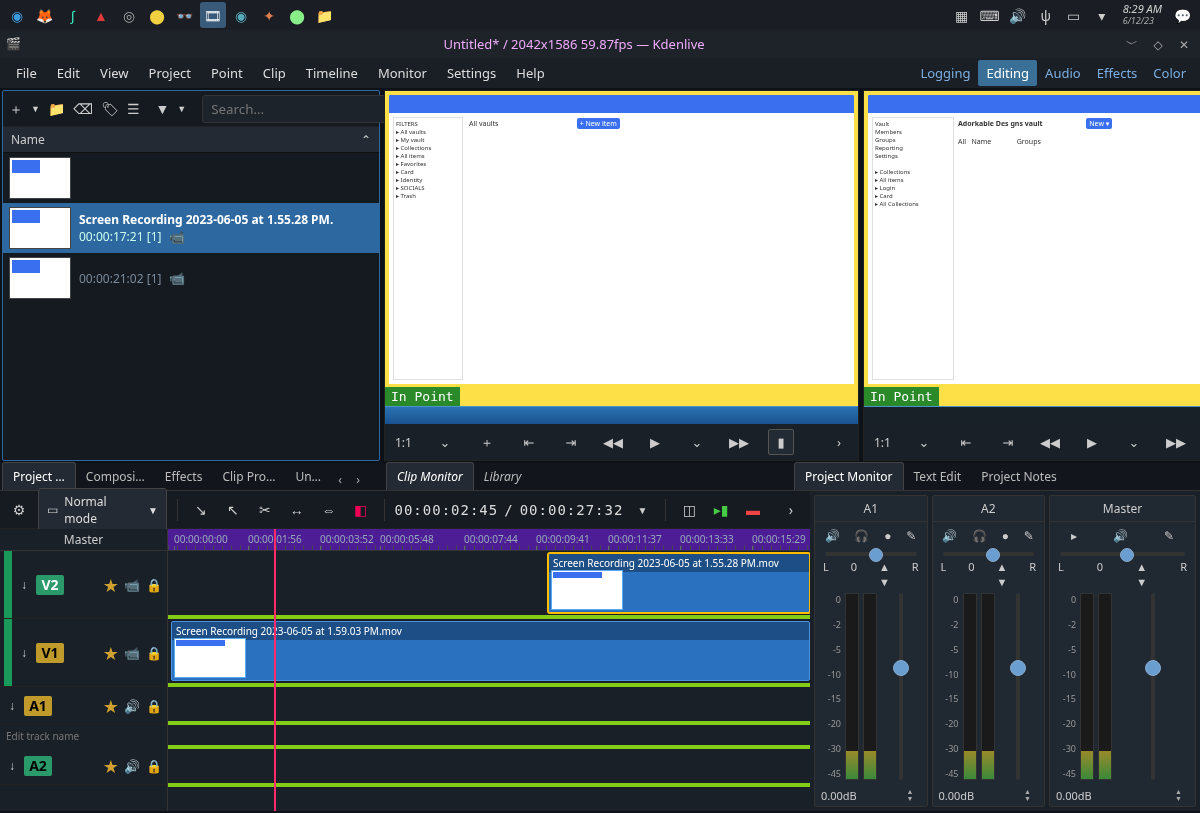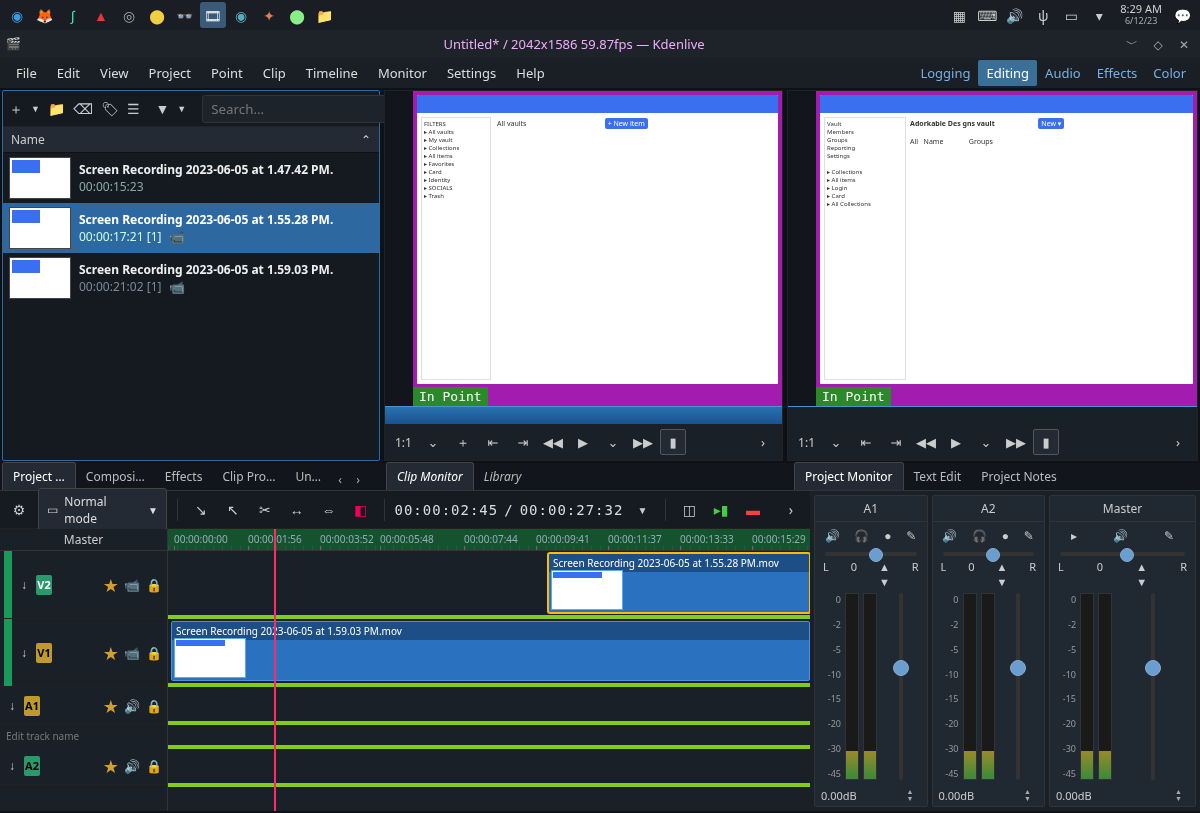--- a/index.html
+++ b/index.html
@@ -1,21 +1,21 @@
 <!DOCTYPE html>
 <html><head>
 <meta charset="utf-8">
 <style>
 * { margin: 0; padding: 0; box-sizing: border-box; font-family: "Noto Sans", "Segoe UI", sans-serif; user-select: none; }
 body { background: #0d1218; color: #d0d0d0; font-size: 12px; width: 1200px; height: 813px; overflow: hidden; }
 .taskbar { height: 30px; background: #1a1e24; display: flex; align-items: center; padding: 0 4px; gap: 2px; }
 .taskbar .task-icon { width: 26px; height: 26px; display: flex; align-items: center; justify-content: center; font-size: 14px; border-radius: 3px; }
 .taskbar .task-icon.active { background: #3a5a7a; }
 .taskbar .spacer { flex: 1; }
-.taskbar .clock { text-align: center; font-size: 11px; line-height: 12px; padding: 0 6px; }
+.taskbar .clock { text-align: left; font-size: 11px; line-height: 12px; padding: 0 6px; font-style: italic; }
 .taskbar .clock .date { font-size: 9px; color: #aaa; }
 .titlebar { height: 28px; background: #1e232a; display: flex; align-items: center; padding: 0 6px; }
 .titlebar .app-icon { width: 18px; height: 18px; margin-right: 8px; }
 .titlebar .title { flex: 1; text-align: center; color: #f0abfc; font-size: 13px; }
 .titlebar .winbtn { width: 20px; height: 20px; margin-left: 6px; display: flex; align-items: center; justify-content: center; color: #aaa; cursor: pointer; }
 .menubar { height: 30px; background: #1a1f26; display: flex; align-items: center; padding: 0 6px; }
 .menubar .menu-item { padding: 5px 10px; color: #ddd; cursor: pointer; font-size: 13px; }
 .menubar .spacer { flex: 1; }
 .menubar .mode-item { padding: 4px 8px; color: #7aaee0; cursor: pointer; font-size: 13px; }
 .menubar .mode-item.active { background: #3a7098; color: #fff; border-radius: 2px; }
@@ -33,30 +33,30 @@
 .clip-thumb { width: 62px; height: 42px; background: #fff; border: 1px solid #444; flex-shrink: 0; position: relative; }
 .clip-thumb::before { content: ""; position: absolute; top: 2px; left: 2px; right: 30px; bottom: 25px; background: #3a6ff0; }
 .clip-info { flex: 1; overflow: hidden; }
 .clip-title { color: #fff; font-weight: bold; white-space: nowrap; overflow: hidden; text-overflow: ellipsis; font-size: 12px; }
 .clip-item.selected .clip-title { color: #fff; }
 .clip-item:not(.selected) .clip-title { color: #eee; }
 .clip-duration { color: #8aa; font-size: 12px; display: flex; align-items: center; gap: 8px; }
 .clip-item.selected .clip-duration { color: #cfe; }
 .clip-cam { color: #bde; font-size: 13px; }
 .monitor-panel { flex: 1; display: flex; flex-direction: column; margin: 2px; background: #12161c; border: 1px solid #222; }
-.monitor-view { flex: 1; background: #a21caf; position: relative; overflow: hidden; margin-left: 28px; }
+.monitor-view { flex: 1; background: #fde047; position: relative; overflow: hidden; }
 .monitor-content { background: #fff; position: absolute; inset: 4px 4px 22px 4px; border-radius: 1px; overflow: hidden; }
 .monitor-content .mc-top { height: 18px; background: #3a6ff0; }
 .monitor-content .mc-side { position: absolute; top: 22px; left: 4px; width: 70px; bottom: 4px; border: 1px solid #e0e0e0; }
 .monitor-content .mc-main { position: absolute; top: 22px; left: 78px; right: 4px; bottom: 4px; }
 .monitor-content .mc-text { font-size: 6px; color: #333; padding: 2px; }
 .in-point { position: absolute; bottom: 0; left: 0; background: #2a8a2a; color: #fff; padding: 2px 6px; font-family: monospace; font-size: 13px; }
 .monitor-ruler { height: 18px; background: linear-gradient(#2a72b0, #1a5290); border-top: 1px solid #4a92d0; position: relative; }
 .monitor-ruler.dark { background: #182028; }
-.monitor-controls { height: 36px; display: flex; align-items: center; padding: 0 6px; gap: 4px; background: #1a2028; justify-content: center; }
+.monitor-controls { height: 36px; display: flex; align-items: center; padding: 0 6px; gap: 16px; background: #1a2028; justify-content: center; }
 .monitor-controls .mc-btn { width: 26px; height: 26px; display: flex; align-items: center; justify-content: center; color: #ccc; cursor: pointer; font-size: 13px; }
 .monitor-controls .mc-btn.boxed { border: 1px solid #555; border-radius: 2px; background: #222a33; }
 .monitor-controls .zoom-lbl { color: #ccc; padding: 0 4px; font-size: 12px; }
 .monitor-controls .spacer { flex: 1; }
 .dock-tabs { height: 28px; display: flex; align-items: flex-end; background: #12161c; padding: 0 2px; border-bottom: 1px solid #333; }
 .dock-tab { padding: 5px 10px; color: #bbb; cursor: pointer; white-space: nowrap; font-size: 12px; border-radius: 3px 3px 0 0; }
 .dock-tab.active { background: #232a33; color: #fff; border: 1px solid #444; border-bottom: none; }
 .dock-tab-row { display: flex; }
 .dock-tab-row .left-tabs { width: 378px; display: flex; align-items: flex-end; overflow: hidden; }
 .dock-tab-row .mid-tabs { flex: 1; display: flex; align-items: flex-end; padding-left: 6px; font-style: italic; }
@@ -71,30 +71,30 @@
 .timeline-toolbar .sep { width: 1px; height: 22px; background: #333; margin: 0 4px; }
 .timeline-body { flex: 1; display: flex; overflow: hidden; }
 .track-headers { width: 168px; background: #1a2028; border-right: 1px solid #333; display: flex; flex-direction: column; }
 .track-master-head { height: 22px; display: flex; align-items: center; justify-content: center; color: #ccc; border-bottom: 1px solid #333; }
 .track-header { display: flex; align-items: center; padding: 0 4px; gap: 4px; border-bottom: 1px solid #222; }
 .track-header.h68 { height: 68px; }
 .track-header.h38 { height: 38px; }
 .th-accent { width: 8px; align-self: stretch; }
 .th-accent.green { background: #1a9a5a; }
 .th-arrow { width: 16px; color: #ccc; cursor: pointer; text-align: center; }
-.th-label { width: 16px; height: 20px; display: flex; align-items: center; justify-content: center; border-radius: 2px; font-size: 11px; font-weight: bold; }
+.th-label { width: 28px; height: 20px; display: flex; align-items: center; justify-content: center; border-radius: 2px; font-size: 14px; font-weight: bold; }
 .th-label.video { background: #2a72d0; color: #fff; }
 .th-label.video2 { background: #2a9a6a; color: #fff; }
 .th-label.audio { background: #c09a2a; color: #000; }
 .th-label.audio2 { background: #2a9a6a; color: #000; }
 .th-star { color: #d0a030; font-size: 18px; cursor: pointer; }
 .th-icon { width: 18px; color: #ccc; cursor: pointer; text-align: center; font-size: 13px; }
 .th-edit { font-size: 10px; color: #777; padding: 4px 6px; }
 .timeline-tracks { flex: 1; position: relative; overflow: hidden; background: #1a2028; }
-.time-ruler { height: 22px; background: #14532d; border-bottom: 1px solid #333; position: relative; font-size: 10px; color: #9ab; }
+.time-ruler { height: 22px; background: #4c1d95; border-bottom: 1px solid #333; position: relative; font-size: 10px; color: #9ab; }
 .time-ruler .tick { position: absolute; top: 3px; }
 .time-ruler .tick::after { content: ""; position: absolute; top: 14px; left: 0; width: 1px; height: 4px; background: #667; }
 .time-ruler .minor-ticks { position: absolute; inset: 16px 0 0 0; background-image: repeating-linear-gradient(90deg, #445 0 1px, transparent 1px 9px); }
 .playhead { position: absolute; top: 0; bottom: 0; width: 2px; background: #ff2a6a; left: 7px; z-index: 10; }
 .playhead::before { content: ""; position: absolute; top: -4px; left: -4px; border: 5px solid transparent; border-top-color: #ff2a6a; }
 .track-lane { position: absolute; left: 0; right: 0; border-bottom: 4px solid #84cc16; }
 .clip-block { position: absolute; background: #2a72c0; border: 1px solid #4a92e0; border-radius: 2px; overflow: hidden; top: 2px; bottom: 2px; }
 .clip-block .cb-label { font-size: 10px; color: #fff; padding: 2px 4px; background: rgba(0,0,0,0.3); white-space: nowrap; }
 .clip-block .cb-thumb { width: 72px; height: 40px; background: #fff; border: 1px solid #5aaaf0; position: absolute; top: 16px; left: 2px; }
 .clip-block .cb-thumb::before { content: ""; position: absolute; top: 1px; left: 1px; right: 20px; height: 6px; background: #3a6ff0; }
@@ -191,41 +191,34 @@
       <div class="icon-btn" style="font-size:9px;width:14px">▼</div>
       <input class="search" placeholder="Search..." style="">
     </div>
     <div class="bin-header">
       <div class="name-col">Name</div>
       <div class="sort-arrow">⌃</div>
     </div>
     <div class="bin-list">
       <div class="clip-item">
         <div class="clip-thumb"></div>
-        <div class="clip-info">
-          <div class="clip-title">Screen Recording 2023-06-05 at 1.47.42 PM.</div>
-          <div class="clip-duration">
-              <span>00:00:15:23</span>
-            </div>
-        </div>
       </div>
       <div class="clip-item selected">
         <div class="clip-thumb"></div>
         <div class="clip-info">
           <div class="clip-title">Screen Recording 2023-06-05 at 1.55.28 PM.</div>
           <div class="clip-duration">
               <span>00:00:17:21 [1]</span> 
               <span class="clip-cam">📹</span>
             </div>
         </div>
       </div>
       <div class="clip-item">
         <div class="clip-thumb"></div>
         <div class="clip-info">
-          <div class="clip-title">Screen Recording 2023-06-05 at 1.59.03 PM.</div>
           <div class="clip-duration" style="color:#7a8a9a">
               <span>00:00:21:02 [1]</span> 
               <span class="clip-cam" style="color:#5a7a9a">📹</span>
             </div>
         </div>
       </div>
     </div>
   </div>
 
   <div class="monitor-panel">

